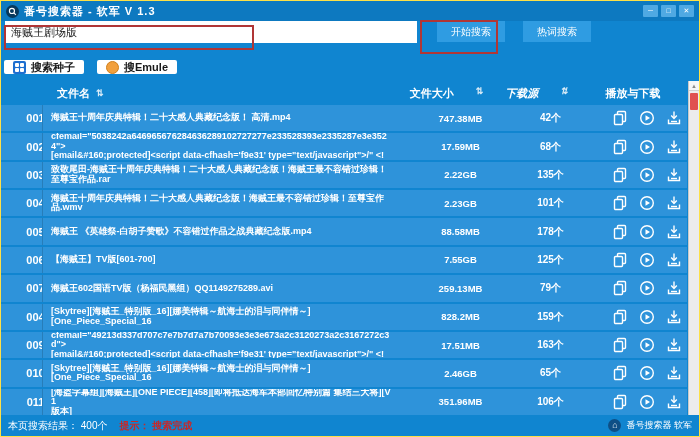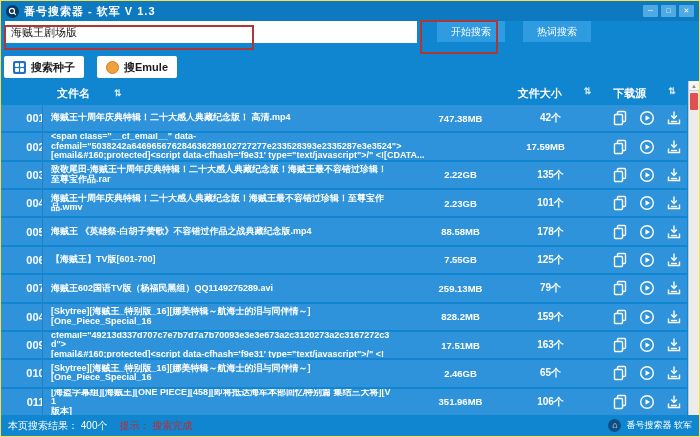--- a/index.html
+++ b/index.html
@@ -18,50 +18,50 @@
   
   .search-row{ height:32px; display:flex; padding:0 4px; flex:0 0 auto;}
   .search-input{ width:412px; height:22px; border:none; background:#fff; font-size:11px; color:#222; padding:0 6px; outline:none; font-family:"Liberation Sans",sans-serif;}
   .btn{ height:21px; width:68px; background:#2f9ce2; color:#fff; border:none; font-size:10px; cursor:pointer; margin-left:20px; font-family:"Liberation Sans",sans-serif;}
   .btn.hot{ margin-left:18px;}
   .anno{ position:absolute; border:2px solid #b03636; pointer-events:none; z-index:5;}
   .anno-input{ left:3px; top:24px; width:250px; height:25px;}
   .anno-btn{ left:419px; top:19px; width:78px; height:34px;}
   
   .tabs-row{ height:28px; display:flex; align-items:center; padding:0 3px; gap:13px; flex:0 0 auto;}
-  .tab{ background:#fff; height:22px; display:flex; align-items:center; gap:5px; padding:0 9px; font-size:11px; color:#1a1a1a; border-radius:2px; cursor:pointer; font-weight:bold;}
+  .tab{ background:#fff; height:14px; display:flex; align-items:center; gap:5px; padding:0 9px; font-size:11px; color:#1a1a1a; border-radius:2px; cursor:pointer; font-weight:bold;}
   .tab-ico1{ width:13px; height:13px; background:#1e6fd0; border-radius:2px; display:grid; grid-template-columns:1fr 1fr; gap:1px; padding:2px;}
   .tab-ico1 i{ background:#fff; border-radius:1px;}
   .tab-ico2{ width:13px; height:13px; background:#f2a03d; border-radius:50%; border:1px solid #d07f1a;}
   
   .table{ flex:1; display:flex; flex-direction:column; position:relative; padding-right:12px; min-height:0;}
   .thead{ height:24px; display:flex; align-items:center; color:#fff; font-size:11px; font-weight:bold; flex:0 0 auto;}
   .col-num{ width:42px; text-align:center;}
-  .col-name{ flex:1; padding-left:14px; display:flex; align-items:center; gap:24px;}
+  .col-name{ flex:1; padding-left:14px; display:flex; align-items:center; gap:6px;}
   .col-size{ width:95px; text-align:center; display:flex; justify-content:center; gap:22px;}
-  .col-src{ width:85px; text-align:center; display:flex; justify-content:center; gap:22px;}
+  .col-src{ width:85px; text-align:center; display:flex; justify-content:center; gap:22px;font-style:italic;}
   .col-act{ width:108px; text-align:center;}
   .sort{ font-size:9px; opacity:.85; cursor:pointer;}
   .tbody{ flex:1; display:flex; flex-direction:column; gap:2px; min-height:0; overflow:hidden;}
   .trow{ background:#2e93da; flex:1; min-height:0; display:flex; align-items:stretch; cursor:default;}
   .cell{ display:flex; align-items:center; overflow:hidden;padding-left:28px;}
   .c-num{ width:42px; justify-content:center; color:#fff; font-size:11px; font-weight:bold; border-right:1px solid rgba(0,0,0,.15);}
   .c-name{ flex:1; padding:1px 8px; color:#fff; font-size:9px; line-height:9.5px; white-space:pre-line; word-break:break-all; font-weight:bold;}
   .c-size{ width:95px; justify-content:center; color:#fff; font-size:9.5px; font-weight:bold;}
   .c-src{ width:85px; justify-content:center; color:#fff; font-size:10px; font-weight:bold;}
   .c-act{ width:108px; justify-content:center; gap:11px;}
   .act-ico{ width:16px; height:16px; cursor:pointer; display:block;}
   .act-ico svg{ width:16px; height:16px; display:block;}
   
   .scrollbar{ position:absolute; top:0; right:0; bottom:0; width:11px; background:#ececec; border-left:1px solid #c9c9c9;}
   .scroll-up{ height:10px; background:#f6f6f6; border-bottom:1px solid #cfcfcf; color:#888; font-size:6px; text-align:center; line-height:10px; cursor:pointer;}
   .scroll-thumb{ margin:2px 1px 0 1px; height:17px; background:#e05050; border-radius:1px; cursor:pointer;}
   
   .statusbar{ height:21px; display:flex; align-items:center; padding:0 7px; gap:12px; color:#fff; font-size:10px; flex:0 0 auto;}
-  .tip{ color:#c62828; font-weight:normal;}
+  .tip{ color:#c62828; font-weight:bold;}
   .status-right{ margin-left:auto; display:flex; align-items:center; gap:5px; font-size:9px;}
   .badge{ width:13px; height:13px; border-radius:50%; background:#0e4f86; color:#fff; font-size:9px; line-height:13px; text-align:center;}
 </style>
 </head>
 <body>
 
 <div class="window">
 
   <div class="titlebar">
     <span class="app-ico">
@@ -111,20 +111,21 @@
         <span class="sort">⇅</span>
       </div>
       <div class="col-size">
         <span>文件大小</span>
         <span class="sort">⇅</span>
       </div>
       <div class="col-src">
         <span>下载源</span>
         <span class="sort">⇅</span>
       </div>
+      <div class="col-act">播放与下载</div>
     </div>
 
     <div class="tbody">
   <div class="trow">
     <div class="cell c-num">001</div>
     <div class="cell c-name">海贼王十周年庆典特辑！二十大感人典藏纪念版！ 高清.mp4</div>
     <div class="cell c-size">747.38MB</div>
     <div class="cell c-src">42个</div>
     <div class="cell c-act">
       <span class="act-ico">
@@ -149,20 +150,21 @@
       </span>
     </div>
   </div>
 
   <div class="trow">
     <div class="cell c-num">002</div>
     <div class="cell c-name">&lt;span class="__cf_email__" data-
 cfemail="5038242a646965676284636289102727277e233528393e2335287e3e3524"&gt;
 [email&amp;#160;protected]&lt;script data-cfhash='f9e31' type="text/javascript"&gt;/" &lt;![CDATA...</div>
     <div class="cell c-size">17.59MB</div>
+    <div class="cell c-src">68个</div>
     <div class="cell c-act">
       <span class="act-ico">
         <svg viewBox="0 0 16 16">
                 <rect x="5.5" y="1.5" width="8" height="10" rx="1" fill="none" stroke="#fff" stroke-width="1.4"></rect>
                 <rect x="2.5" y="4.5" width="8" height="10" rx="1" fill="#2e93da" stroke="#fff" stroke-width="1.4"></rect>
               </svg>
       </span>
       <span class="act-ico">
         <svg viewBox="0 0 16 16">
                 <circle cx="8" cy="8" r="6.3" fill="none" stroke="#fff" stroke-width="1.4"></circle>

